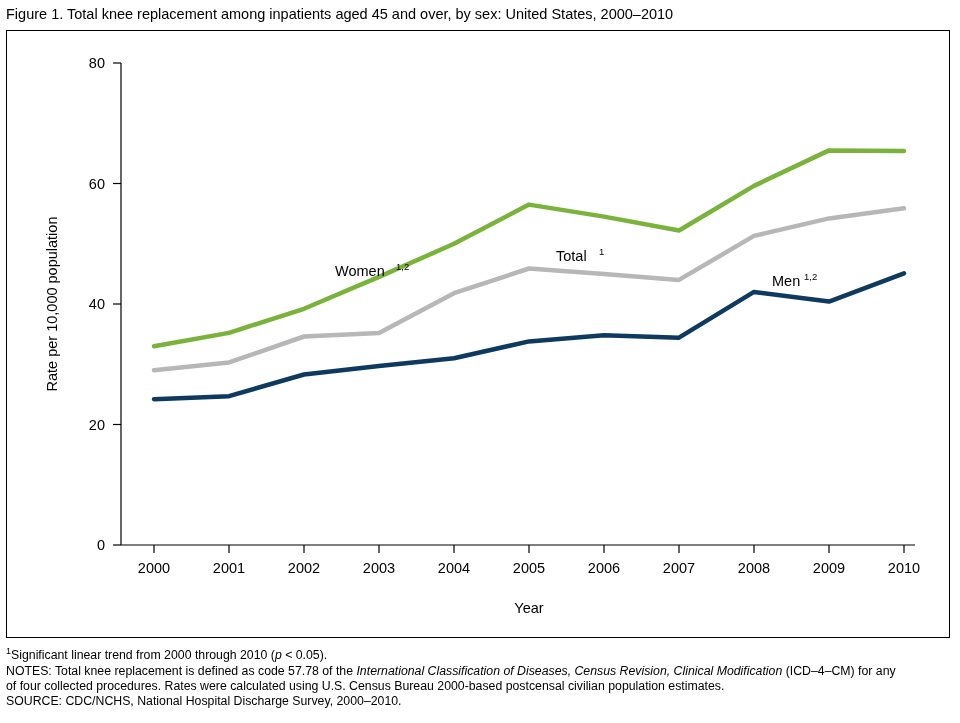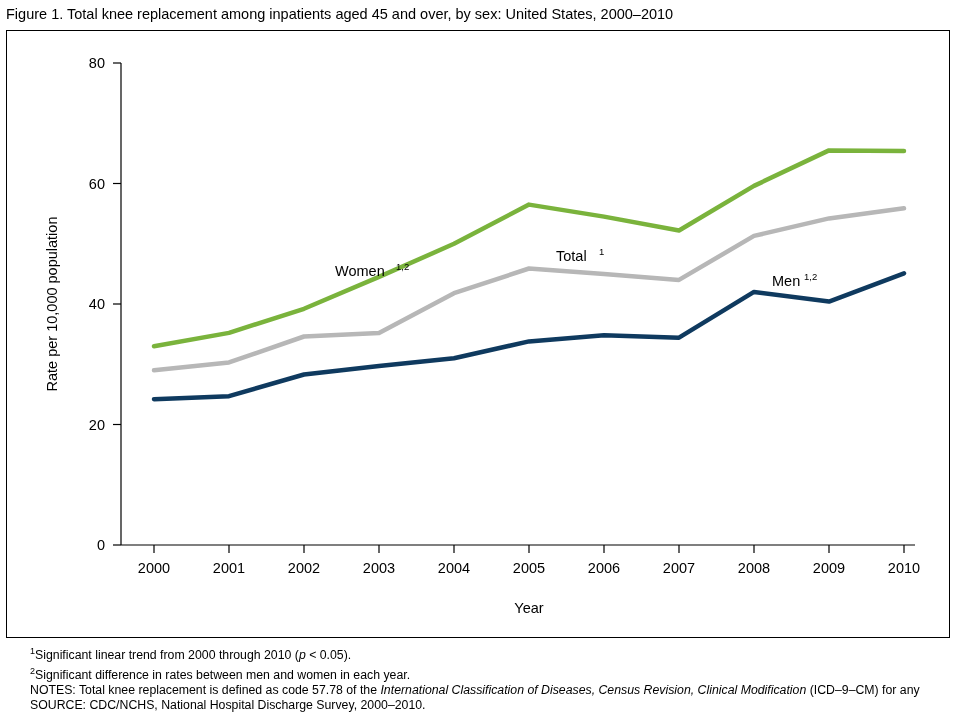--- a/index.html
+++ b/index.html
@@ -63,21 +63,21 @@
   }
   #footnotes {
     position: absolute;
     left: 6px;
     top: 644px;
     width: 948px;
     font-size: 12.3px;
     line-height: 15.4px;
     color: #000;
   }
-  #footnotes div { white-space: nowrap; margin-left: 24px; }
+  #footnotes div { white-space: nowrap; }
   .sup { font-size: 9px; vertical-align: super; }
   .ital { font-style: italic; }
 </style>
 </head>
 <body>
 
 <div id="page">
 
   <div id="figure-title">Figure 1. Total knee replacement among inpatients aged 45 and over, by sex: United States, 2000–2010</div>
 
@@ -142,18 +142,18 @@
       </g>
       <g>
         <text class="series-label" x="765" y="255">Men</text>
         <text class="series-label-sup" x="797" y="249">1,2</text>
       </g>
     </svg>
   </div>
 
   <div id="footnotes">
     <div><span class="sup">1</span><span>Significant linear trend from 2000 through 2010 (</span><span class="ital">p</span><span> &lt; 0.05).</span></div>
-    <div><span class="sup">2</span><span>Significant difference in rates between men and women in each year.</span></div>
-    <div><span>NOTES: Total knee replacement is defined as code 57.78 of the </span><span class="ital">International Classification of Diseases, Census Revision, Clinical Modification</span><span> (ICD–9–CM) for any</span></div>
+    <div><span>NOTES: Total knee replacement is defined as code 57.78 of the </span><span class="ital">International Classification of Diseases, Census Revision, Clinical Modification</span><span> (ICD–4–CM) for any</span></div>
+    <div>of four collected procedures. Rates were calculated using U.S. Census Bureau 2000-based postcensal civilian population estimates.</div>
     <div>SOURCE: CDC/NCHS, National Hospital Discharge Survey, 2000–2010.</div>
   </div>
 
 </div>
 
 </body></html>

